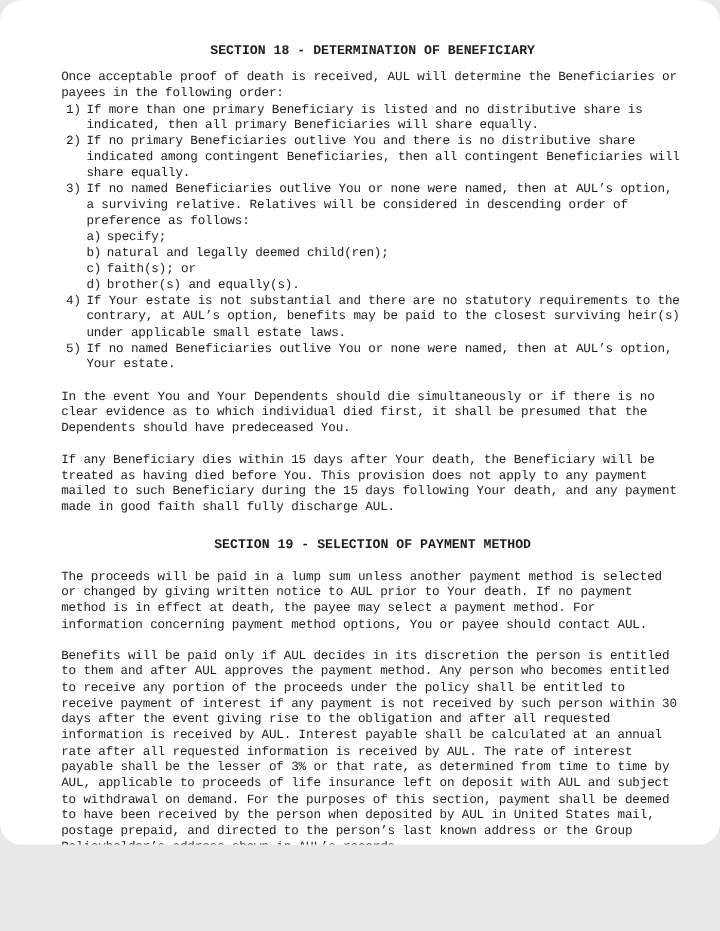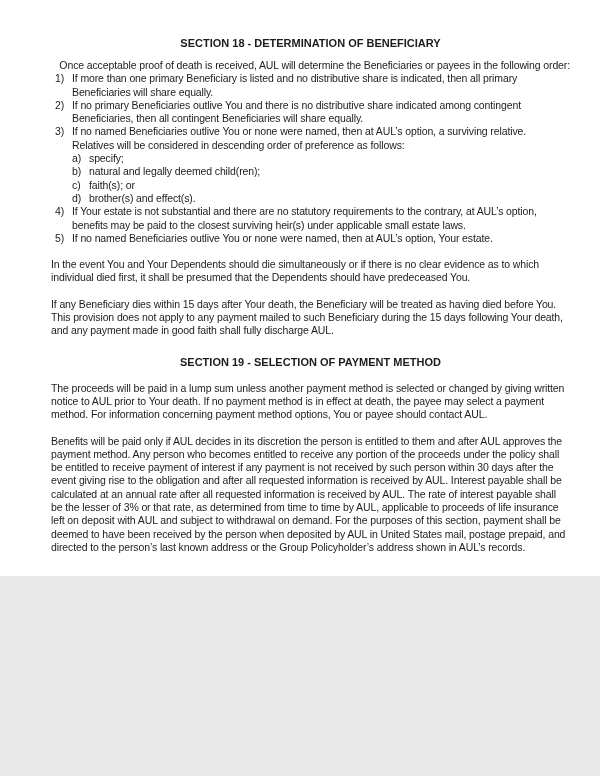--- a/index.html
+++ b/index.html
@@ -1,40 +1,41 @@
 <!DOCTYPE html>
 <html><head>
 <meta charset="utf-8">
 <style>
   html, body { margin: 0; padding: 0; background: #e8e8e8; }
   .page {
     position: relative;
     width: 600px;
-    height: 576px;
+    height: 704px;
     margin: 0 auto;
     background: #ffffff;
     box-sizing: border-box;
     padding: 36px 30px 0 51px;
-    font-family: Liberation Sans, sans-serif;
+    font-family: Liberation Mono, monospace;
     font-size: 10.5px;
     line-height: 13.3px;
     color: #1c1c1c;
     letter-spacing: -0.12px;
     overflow: hidden;
+    border-radius: 18px;
   }
   .sec-title {
     margin: 0;
     font-size: 11px;
     line-height: 14px;
     font-weight: bold;
     text-align: center;
     letter-spacing: 0;
   }
   .sec-title.s19 { margin-top: 17px; }
-  .intro { margin: 9px 0 0 0; text-align: right; }
+  .intro { margin: 9px 0 0 0; }
   p.para { margin: 13px 0 0 0; }
   .olist { margin: 0; }
   .li { display: flex; }
   .li .m {
     flex: 0 0 21px;
     box-sizing: border-box;
     padding-left: 4px;
   }
   .li .t { flex: 1 1 auto; }
   .sublist { margin-left: 21px; }
@@ -91,21 +92,21 @@
       <div class="li">
         <span class="m">b)</span>
         <span class="t">natural and legally deemed child(ren);</span>
       </div>
       <div class="li">
         <span class="m">c)</span>
         <span class="t">faith(s); or</span>
       </div>
       <div class="li">
         <span class="m">d)</span>
-        <span class="t">brother(s) and effect(s).</span>
+        <span class="t">brother(s) and equally(s).</span>
       </div>
     </div>
     <div class="li">
       <span class="m">4)</span>
       <span class="t">If Your estate is not substantial and there are no statutory requirements to the contrary, at AUL’s option, benefits may be paid to the closest surviving heir(s) under applicable small estate laws.</span>
     </div>
     <div class="li">
       <span class="m">5)</span>
       <span class="t">If no named Beneficiaries outlive You or none were named, then at AUL’s option, Your estate.</span>
     </div>

